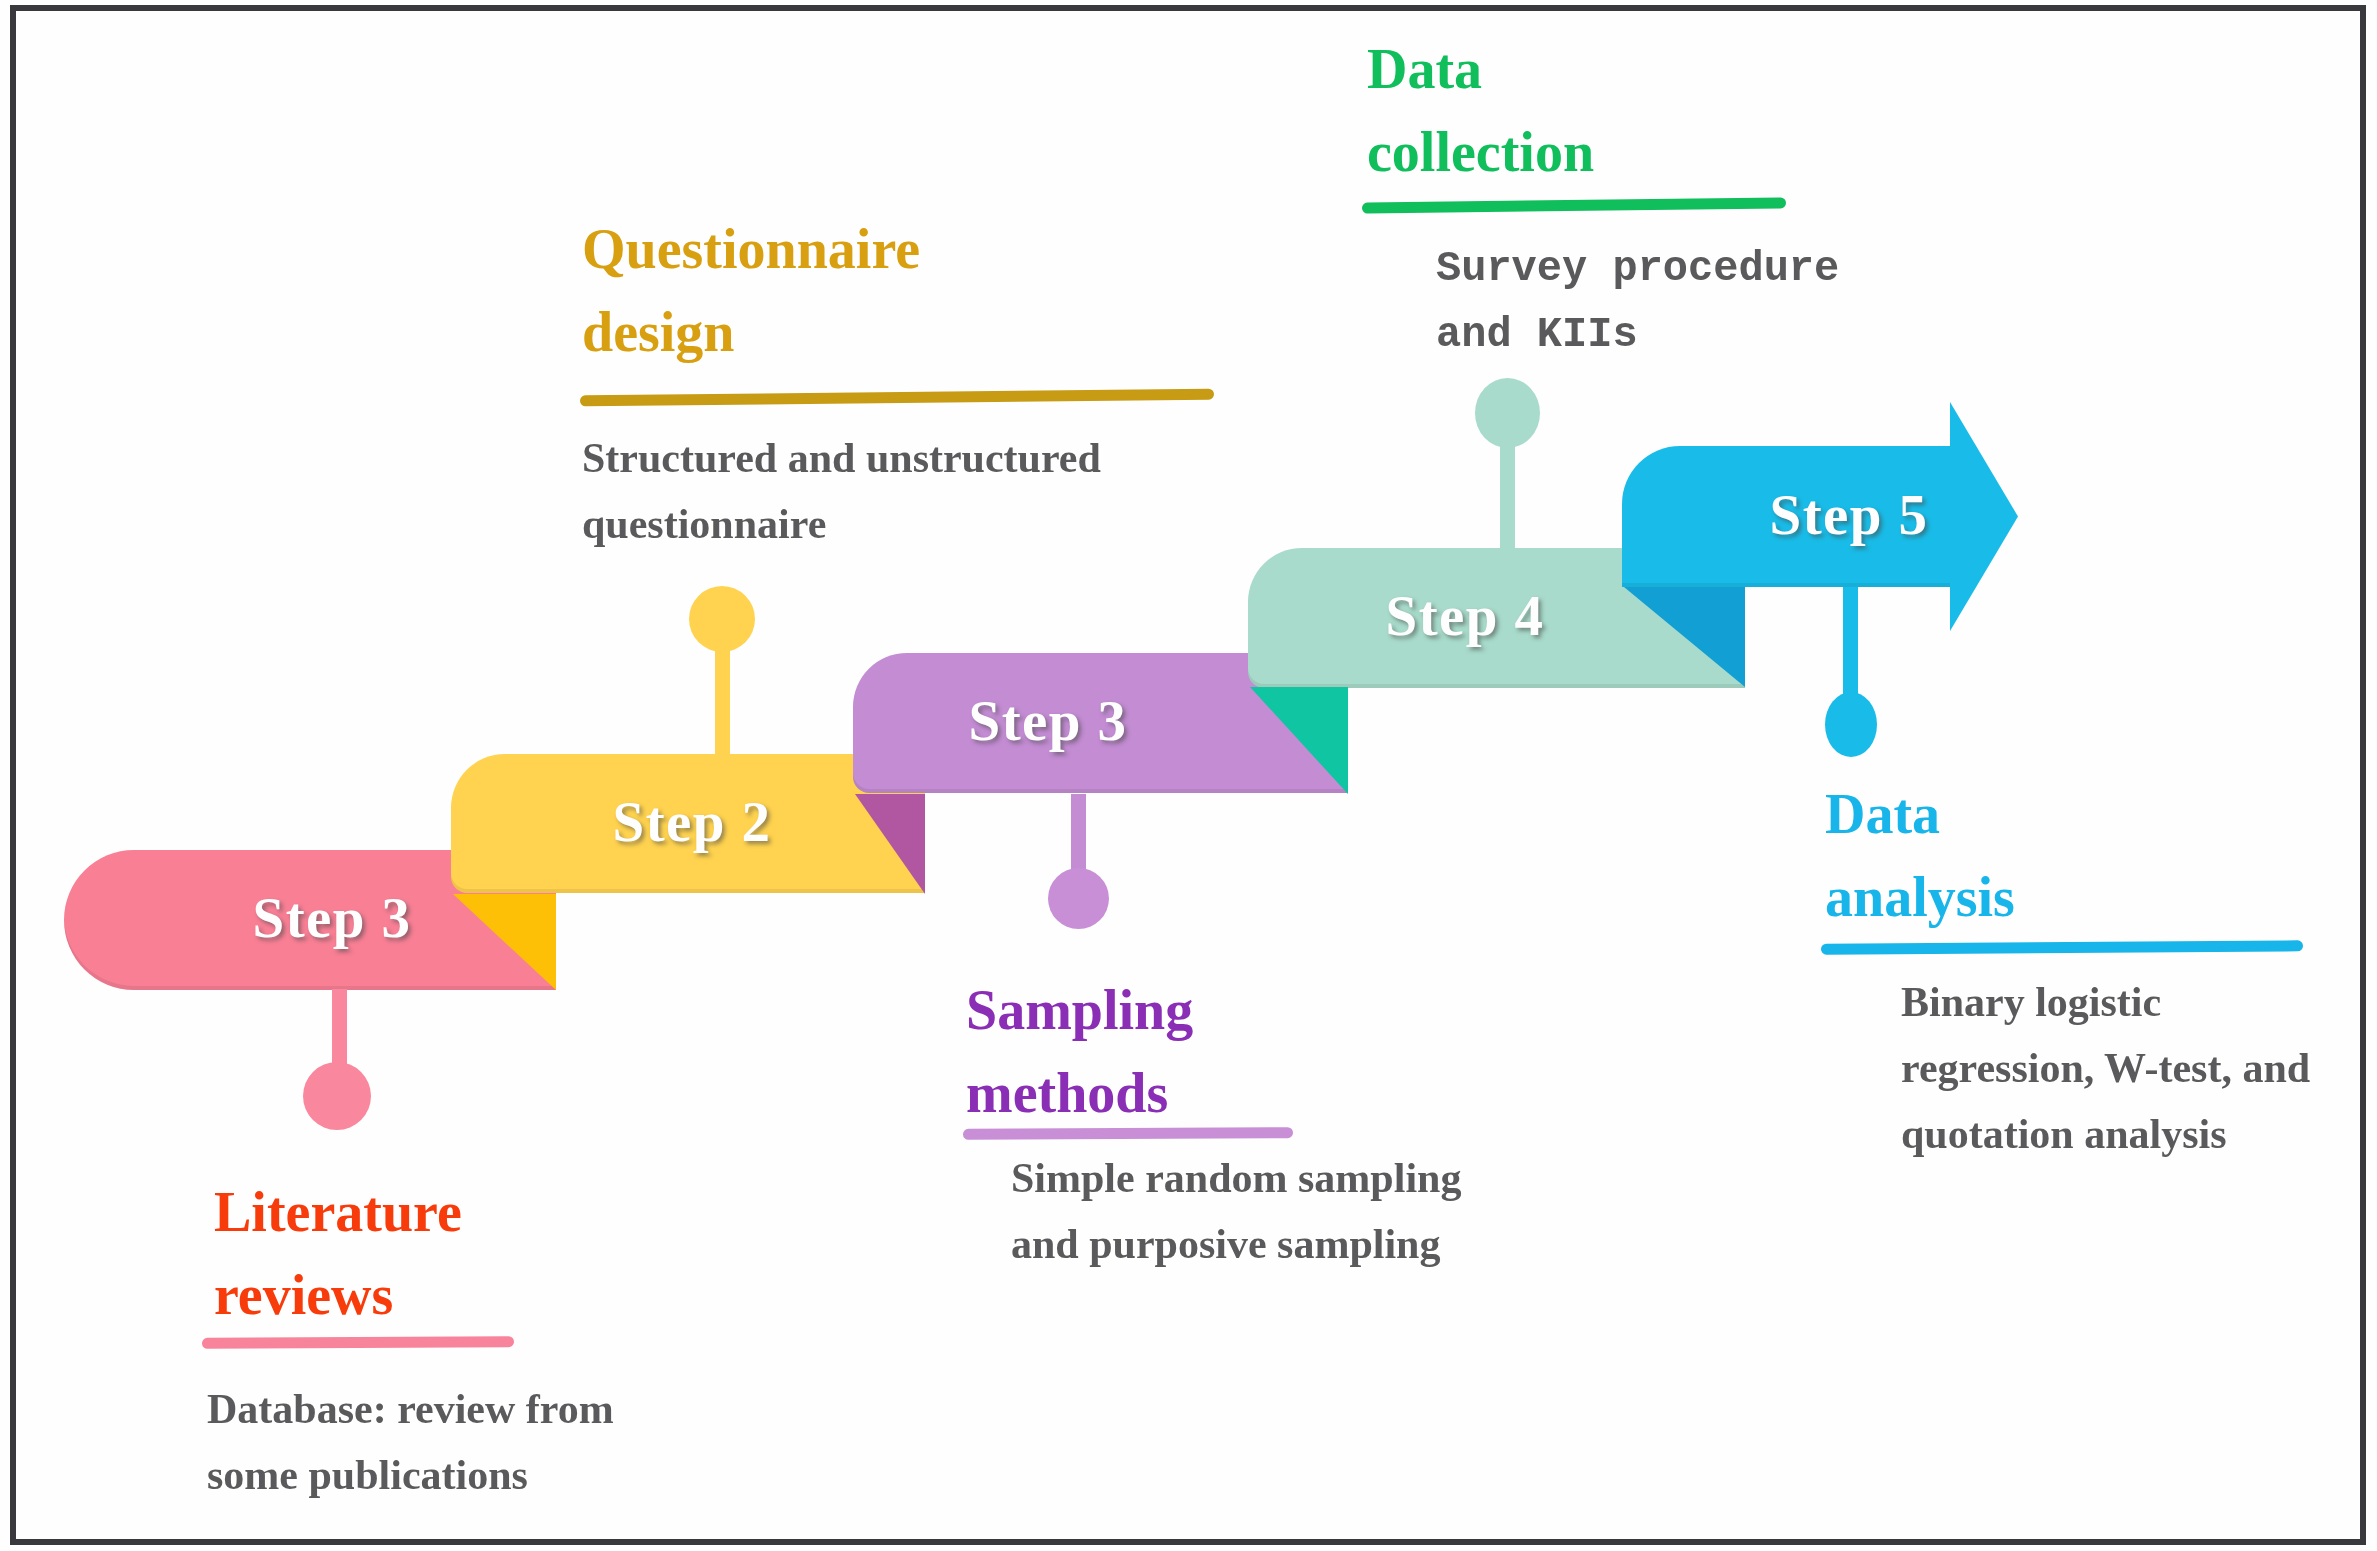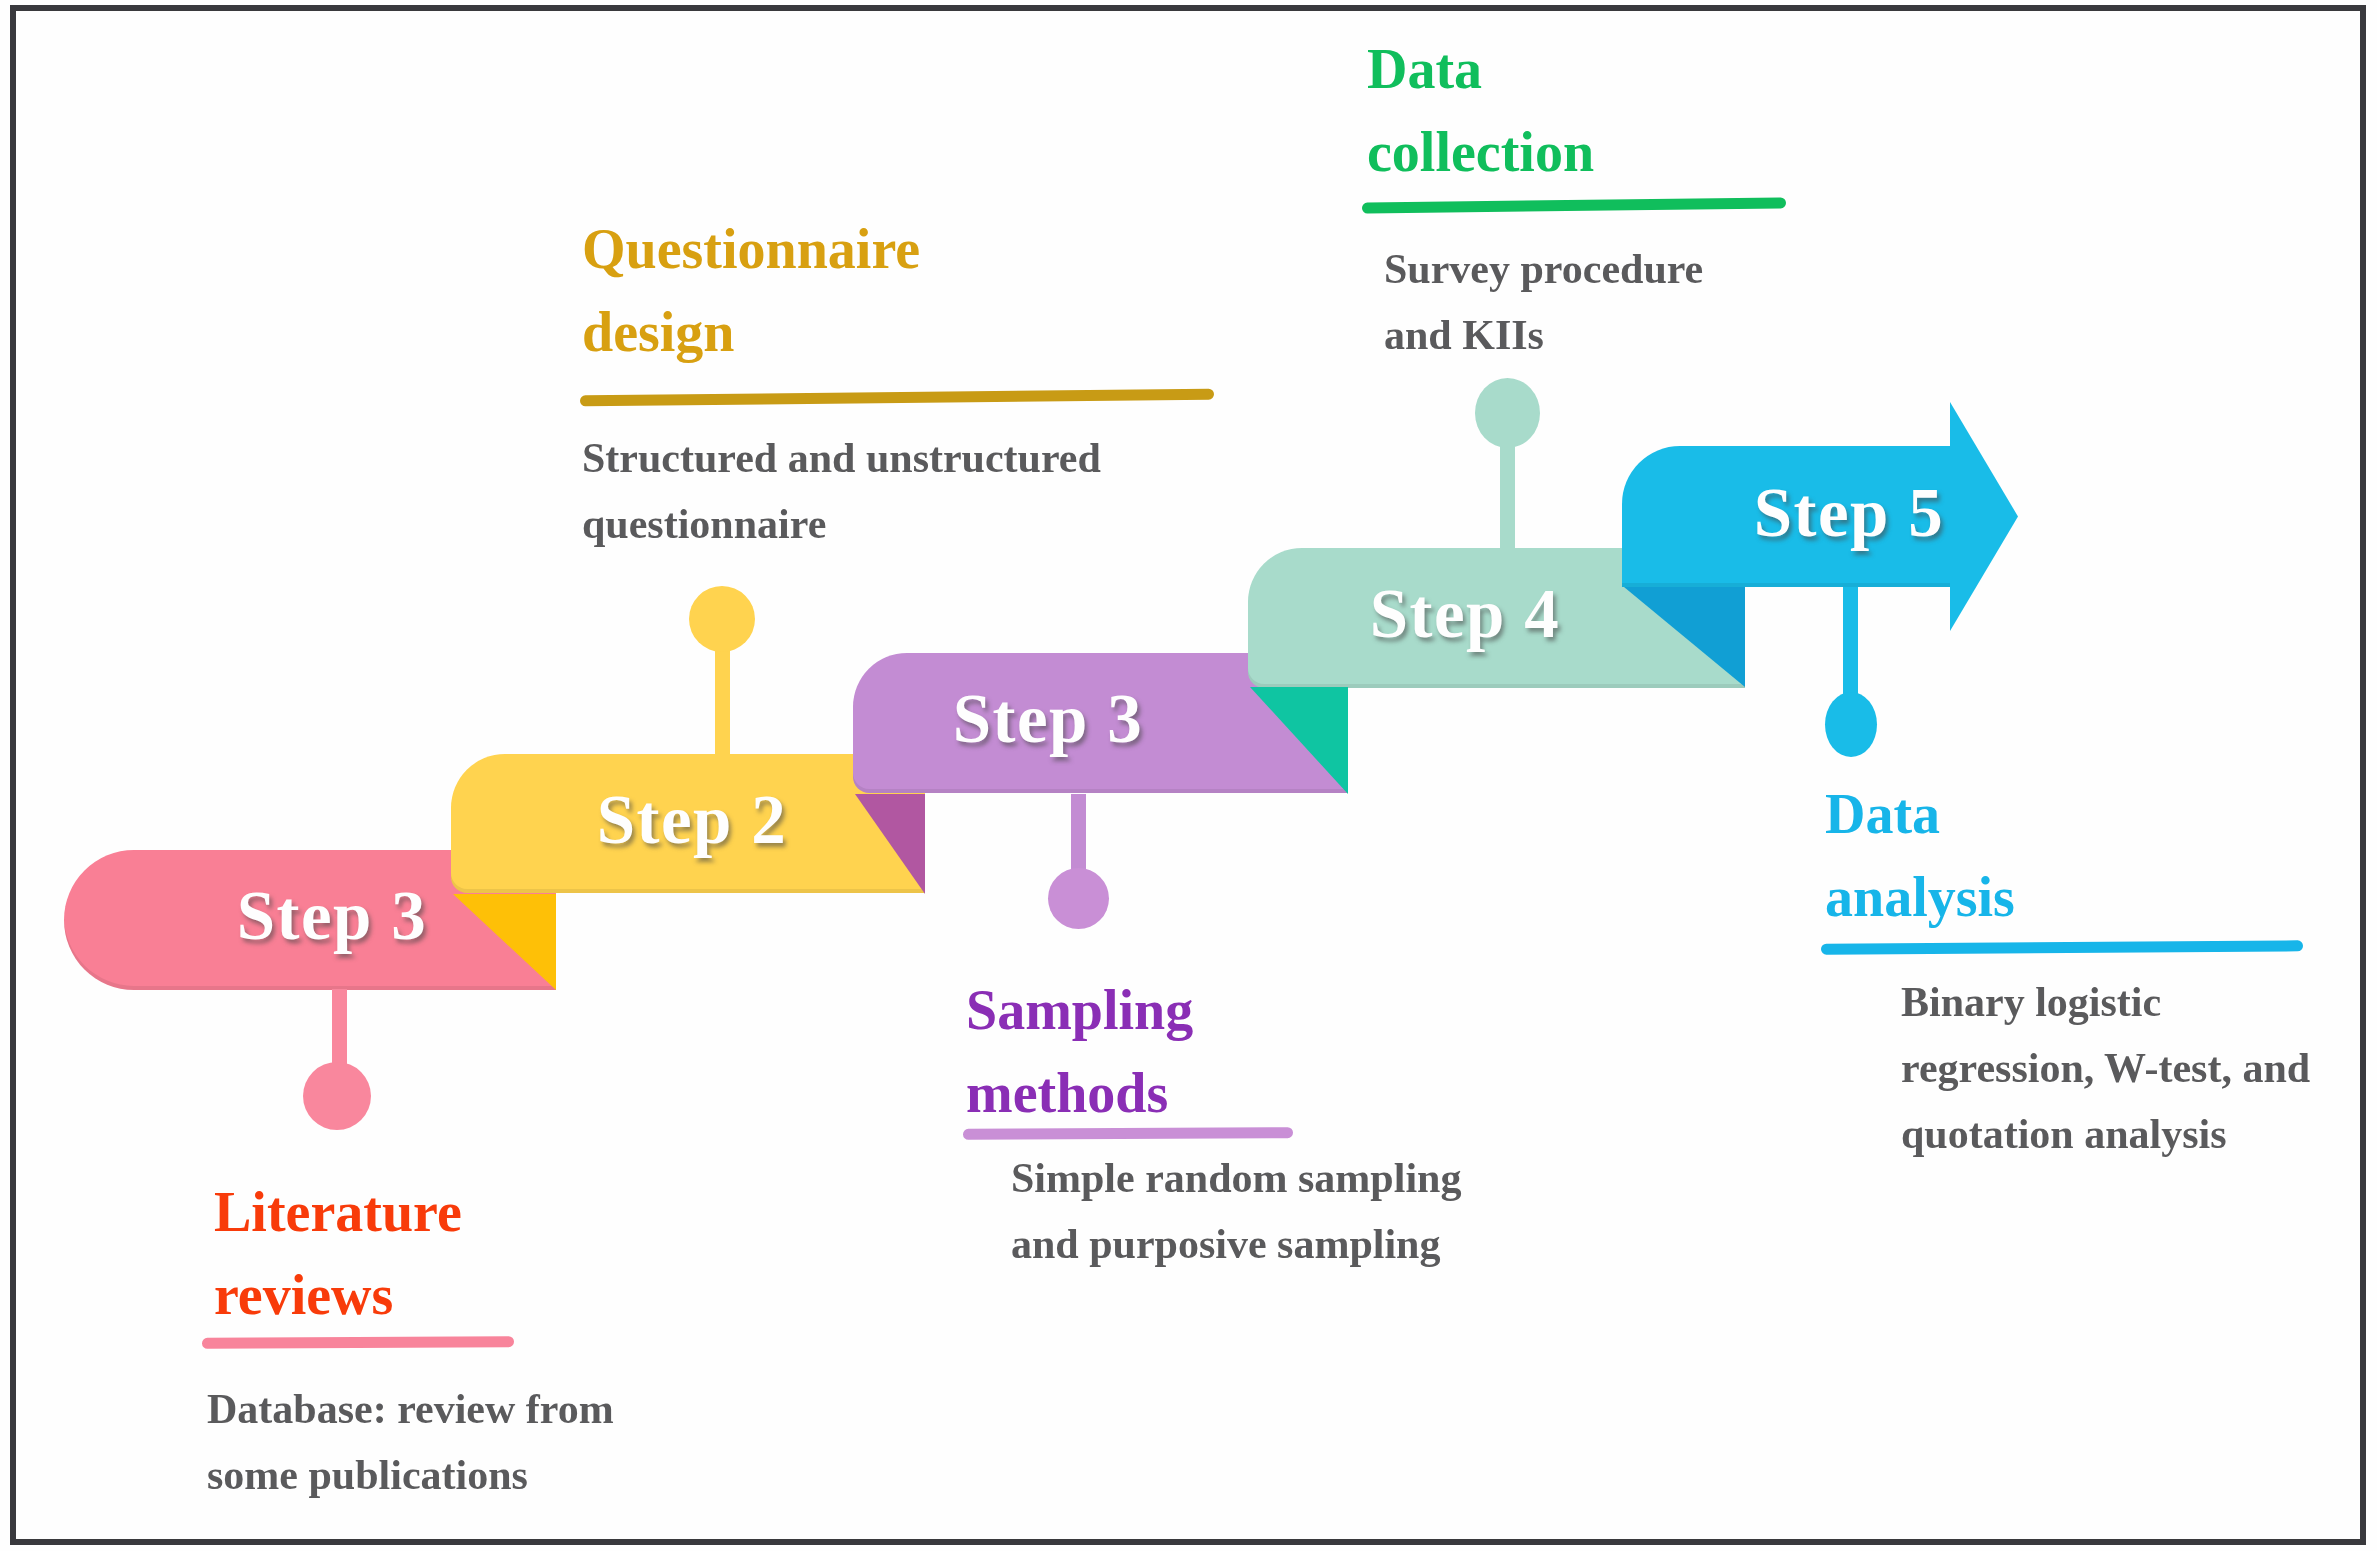--- a/index.html
+++ b/index.html
@@ -8,21 +8,21 @@
     position:absolute;left:0;top:0;width:2377px;height:1552px;
     transform-origin:0 0;background:#fefefe;
     font-family:"Liberation Serif","DejaVu Serif",serif;
   }
   .frame{position:absolute;left:9.5px;top:5.4px;right:11px;bottom:6.8px;border:6.1px solid #39393d;pointer-events:none;}
 
   
   .band{position:absolute;box-shadow:inset 0 -4.1px 0 rgba(0,0,0,0.07);}
   .band .lbl{
     position:absolute;top:50%;transform:translate(-50%,-54%);
-    color:#fefefe;font-weight:700;font-size:69px;letter-spacing:1.4px;
+    color:#fefefe;font-weight:700;font-size:57px;letter-spacing:1.4px;
     text-shadow:2.7px 3.4px 4.1px rgba(70,70,70,0.55);white-space:nowrap;
   }
   .b1{left:64px;top:850px;width:492px;height:140px;background:#f97f95;border-radius:75px 0 0 75px;z-index:1;}
   .b2{left:451px;top:754px;width:474px;height:139px;background:#ffd34f;border-radius:54px 0 0 16.3px;z-index:2;}
   .b3{left:853px;top:653px;width:495px;height:140px;background:#c38cd3;border-radius:54px 0 0 16.3px;z-index:3;}
   .b4{left:1248px;top:548px;width:497px;height:140px;background:#a8dbcb;border-radius:54px 0 0 16.3px;z-index:4;}
   .b5{left:1622px;top:446px;width:329px;height:141px;background:#19bce8;border-radius:58px 0 0 0;z-index:5;}
 
   
   .fold{position:absolute;clip-path:polygon(0 0,100% 0,100% 100%);}
@@ -61,21 +61,21 @@
   .h2{left:582px;top:208px;color:#d8a011;}
   .r2{left:580px;top:392px;width:634px;background:#c89b15;transform:rotate(-0.6deg);}
   .d2{left:582px;top:425px;}
 
   .h3{left:966px;top:969px;color:#8a2eb5;}
   .r3{left:963px;top:1128px;width:330px;background:#c98fd6;transform:rotate(-0.3deg);}
   .d3{left:967px;top:1145px;margin-left:44px;}
 
   .h4{left:1367px;top:28px;color:#10be5c;}
   .r4{left:1362px;top:200px;width:424px;background:#10be5c;transform:rotate(-0.7deg);}
-  .d4{left:1384px;top:236px;}
+  .d4{left:1436px;top:236px;font-family:Liberation Mono, monospace;}
 
   .h5{left:1825px;top:773px;color:#17b5e9;}
   .r5{left:1821px;top:942px;width:482px;background:#17b5e9;transform:rotate(-0.4deg);}
   .d5{left:1901px;top:969px;}
 </style>
 </head>
 <body>
 
 <div class="viewport">
   <div class="stage" style="transform: scale(1);">

